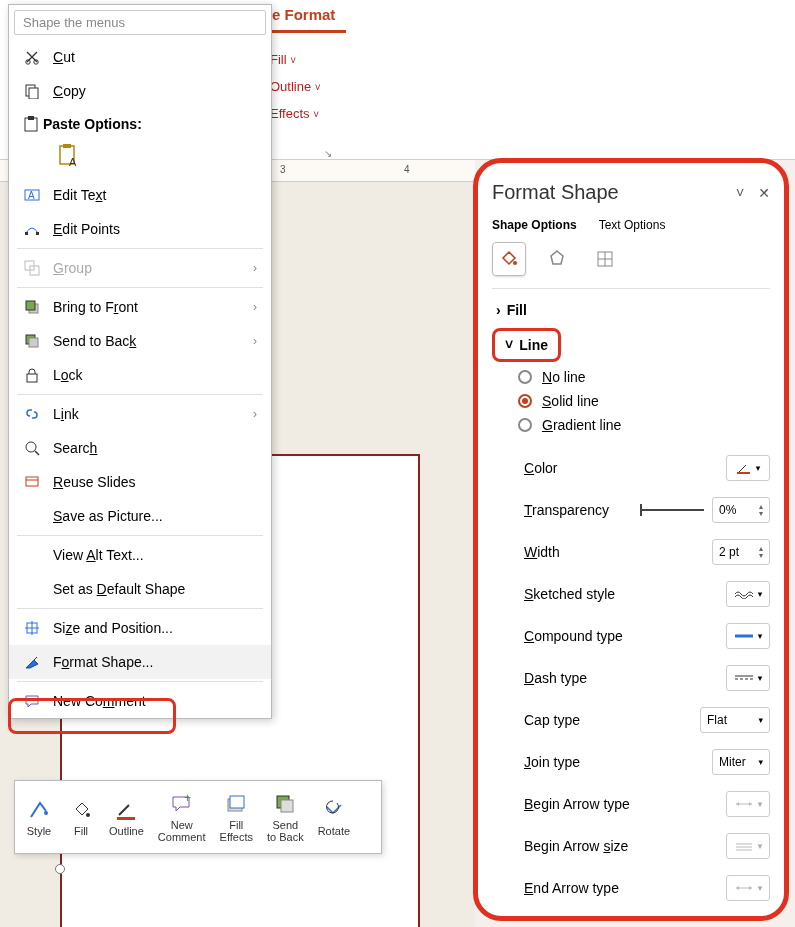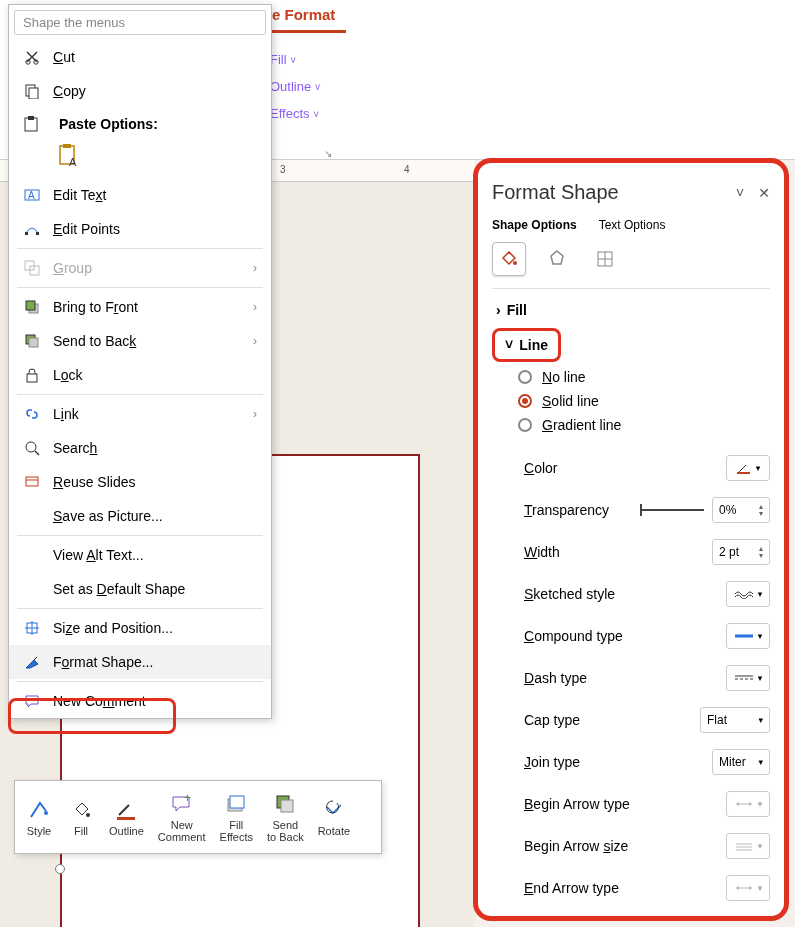--- a/index.html
+++ b/index.html
@@ -5,51 +5,51 @@
 * { box-sizing: border-box; margin: 0; padding: 0; font-family: "Segoe UI", Arial, sans-serif; }
 body { background: #f5f0eb; width: 795px; height: 927px; position: relative; overflow: hidden; }
 
 
 .ribbon-top { position: absolute; top: 0; left: 0; right: 0; height: 50px; background: #fff; border-bottom: 1px solid #e0e0e0; }
 .tab-highlight { position: absolute; left: 272px; top: 6px; font-size: 15px; color: #c43e1c; font-weight: 600; }
 .tab-underline { position: absolute; left: 272px; top: 30px; width: 74px; height: 3px; background: #c43e1c; }
 
 
 .ribbon-groups { position: absolute; top: 36px; left: 0; right: 0; height: 124px; background: #fff; border-bottom: 1px solid #d0d0d0; }
-.ribbon-btns { position: absolute; left: 270px; top: 16px; font-size: 13px; color: #8b5cf6; }
+.ribbon-btns { position: absolute; left: 270px; top: 16px; font-size: 13px; color: #b91c1c; }
 .ribbon-btns div { margin-bottom: 12px; }
 .ribbon-launcher { position: absolute; left: 324px; top: 112px; font-size: 10px; color: #888; }
 
 
 .context-menu { position: absolute; left: 8px; top: 4px; width: 264px; background: #fff; border: 1px solid #bbb; box-shadow: 2px 2px 8px rgba(0,0,0,0.2); z-index: 10; }
 .search-box { margin: 5px; border: 1px solid #ccc; padding: 4px 8px; font-size: 13px; color: #888; border-radius: 2px; }
 .menu-item { display: flex; align-items: center; padding: 8px 14px; font-size: 14px; cursor: pointer; gap: 12px; }
 .menu-item.disabled { color: #aaa; cursor: default; }
 .menu-item .icon { width: 18px; height: 18px; display: flex; align-items: center; justify-content: center; flex-shrink: 0; }
 .menu-item .arrow { margin-left: auto; color: #888; font-size: 12px; }
 .menu-item u { text-decoration: underline; }
 .menu-sep { height: 1px; background: #e0e0e0; margin: 2px 8px; }
-.paste-header { display: flex; align-items: center; padding: 8px 14px; font-size: 14px; font-weight: 600; gap: 20px; }
+.paste-header { display: flex; align-items: center; padding: 8px 14px; font-size: 14px; font-weight: 600; gap: 4px; }
 .paste-option { margin-left: 44px; margin-bottom: 6px; width: 32px; height: 32px; border: 1px solid transparent; display: flex; align-items: center; justify-content: center; }
 .highlight-item { background: #f2f2f2; gap: 12px; }
 .red-box-menu { position: absolute; left: 8px; top: 698px; width: 168px; height: 36px; border: 3px solid #e03020; border-radius: 8px; z-index: 11; pointer-events: none; }
 
 
 .mini-toolbar { position: absolute; left: 14px; top: 780px; width: 368px; height: 74px; background: #fff; border: 1px solid #bbb; box-shadow: 2px 2px 6px rgba(0,0,0,0.15); display: flex; align-items: center; padding: 2px 4px; z-index: 9; gap: 2px; }
 .mini-btn { display: flex; flex-direction: column; align-items: center; justify-content: center; font-size: 11px; color: #333; padding: 2px 6px; text-align: center; min-width: 40px; height: 68px; }
 .mini-btn .mi { width: 22px; height: 26px; margin-bottom: 2px; display: flex; align-items: center; justify-content: center; }
 
 
 .ruler-h { position: absolute; top: 160px; left: 0; right: 320px; height: 22px; background: #fdfaf6; border-bottom: 1px solid #ccc; font-size: 10px; color: #555; }
 .canvas { position: absolute; top: 182px; left: 0; right: 320px; bottom: 0; background: #f0ece4; }
 .slide { position: absolute; left: 60px; top: 272px; width: 360px; height: 620px; background: #fff; border: 2px solid #8a2020; }
 .sel-handle { position: absolute; width: 10px; height: 10px; border: 1px solid #777; background: #fff; border-radius: 50%; }
 
 
-.pane { position: absolute; right: 6px; top: 158px; width: 316px; bottom: 6px; background: #fff; border: 5px solid #e03020; border-radius: 18px; padding: 18px 14px; overflow: hidden; }
+.pane { position: absolute; right: 6px; top: 158px; width: 316px; bottom: 6px; background: #fff; border: 5px solid #e03020; border-radius: 28px; padding: 18px 14px; overflow: hidden; }
 .pane-title { font-size: 20px; color: #333; margin-bottom: 14px; display: flex; align-items: center; }
 .pane-title .ctl { margin-left: auto; display: flex; gap: 14px; font-size: 14px; color: #555; }
 .pane-tabs { display: flex; gap: 22px; font-size: 12px; margin-bottom: 10px; }
 .pane-tabs .active { font-weight: 600; }
 .pane-icons { display: flex; gap: 14px; margin-bottom: 12px; }
 .pane-icons .picon { width: 34px; height: 34px; display: flex; align-items: center; justify-content: center; border: 1px solid transparent; }
 .pane-icons .picon.active { border: 1px solid #bbb; border-radius: 4px; box-shadow: 0 1px 2px rgba(0,0,0,0.15); }
 .pane-sep { height: 1px; background: #e0e0e0; margin: 6px 0; }
 .section-head { display: flex; align-items: center; font-size: 14px; padding: 7px 4px; font-weight: 600; gap: 6px; cursor: pointer; }
 .red-box-line { border: 3px solid #e03020; border-radius: 8px; padding: 4px 6px; display: inline-flex; }

